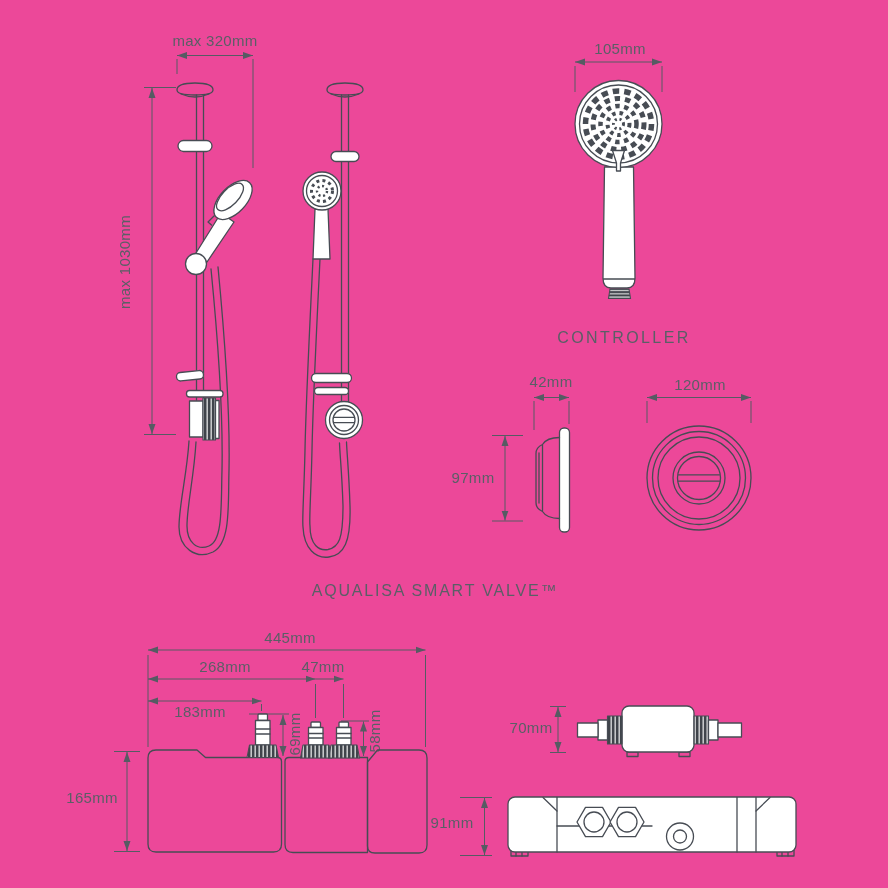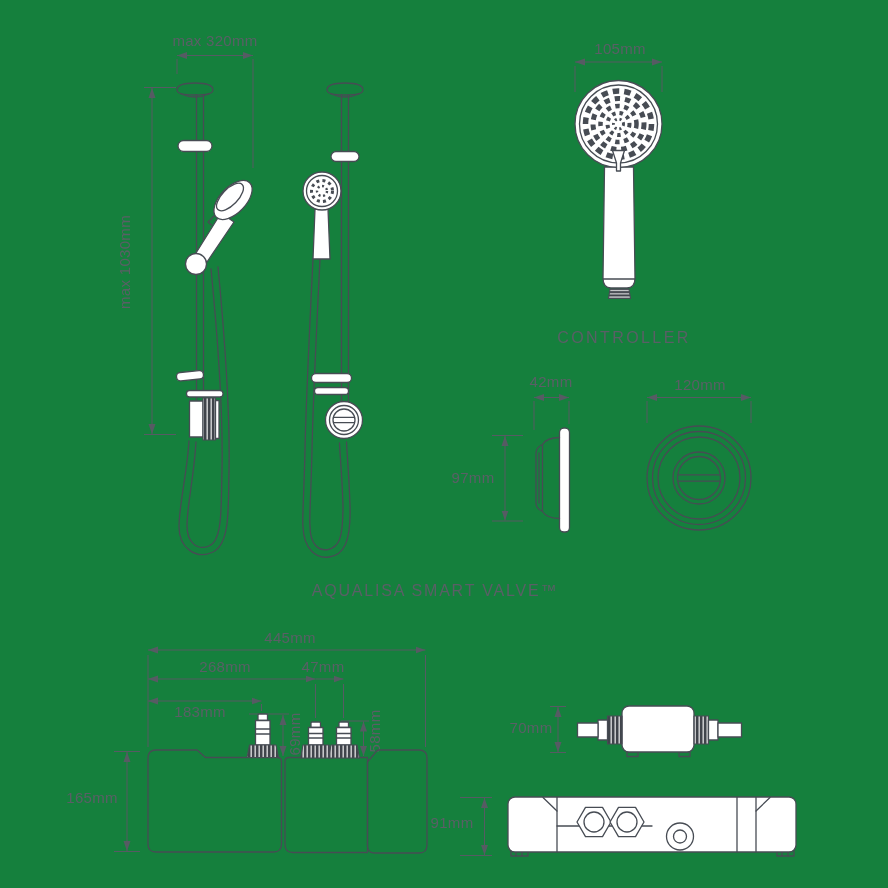--- a/index.html
+++ b/index.html
@@ -1,16 +1,16 @@
 <!DOCTYPE html>
 <html><head>
 <meta charset="utf-8">
 <style>
   html,body{margin:0;padding:0;background:#ffffff;}
-  .page{position:relative;width:888px;height:888px;background:#15803d;overflow:hidden;
+  .page{position:relative;width:888px;height:888px;background:#ec4899;overflow:hidden;
         font-family:"Liberation Sans", sans-serif;}
   svg text{font-family:"Liberation Sans", sans-serif;}
   .ln{fill:none;stroke:#474c54;stroke-width:1.3;stroke-linecap:round;stroke-linejoin:round;}
   .fw{fill:#ffffff;stroke:#474c54;stroke-width:1.3;stroke-linejoin:round;}
   .kn{fill:url(#knurl);stroke:#474c54;stroke-width:1.1;stroke-linejoin:round;}
   .dim{fill:none;stroke:#565b63;stroke-width:1;stroke-linecap:butt;}
   .dimtxt{fill:#5a5f66;font-size:15px;letter-spacing:0.3px;}
   .heading{fill:#5a5f66;font-size:16px;letter-spacing:2.4px;}
   .dots{fill:none;stroke:#474c54;}
 </style>

